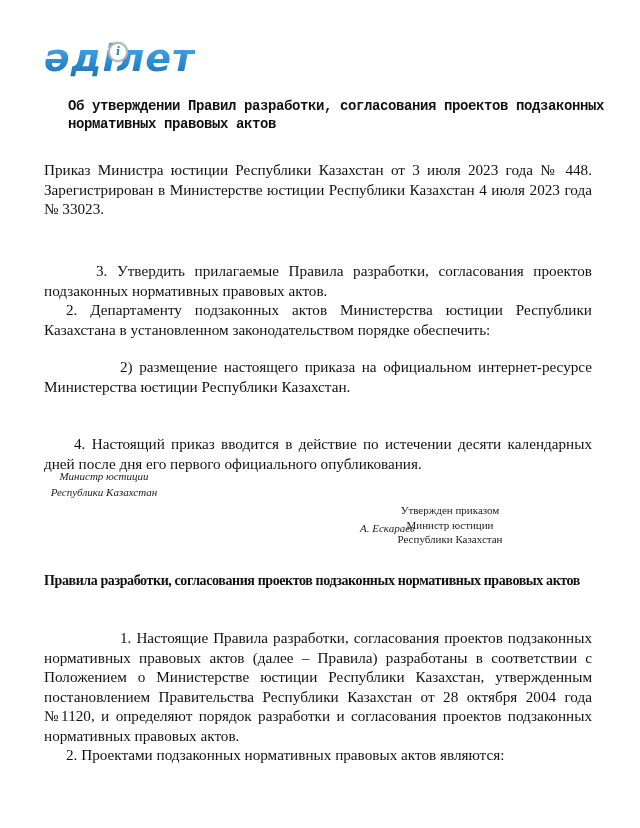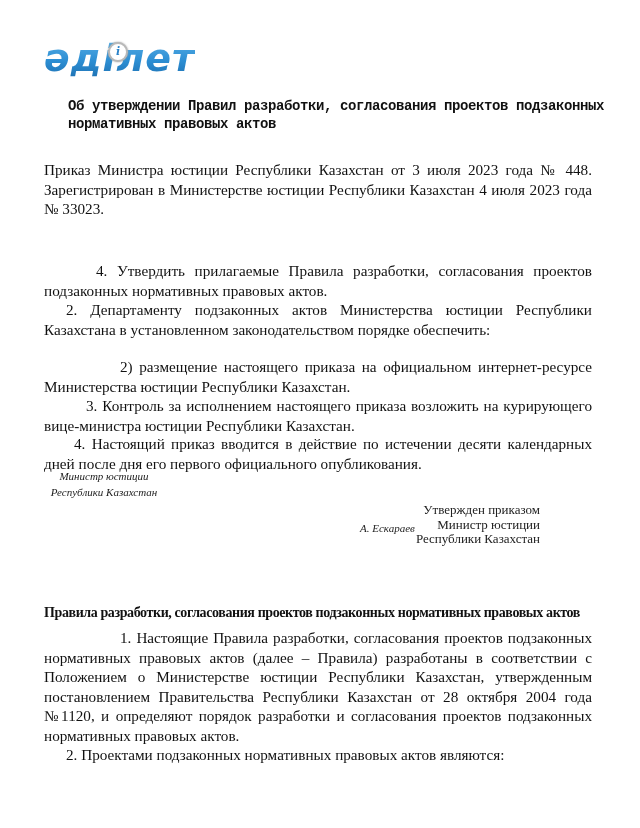--- a/index.html
+++ b/index.html
@@ -16,44 +16,43 @@
 
     .para { position: absolute; left: 44px; width: 548px; font-size: 15.2px; line-height: 19.5px; text-align: justify; text-align-last: left; }
     .para.ind1 { text-indent: 30px; }
     .para.ind2 { text-indent: 52px; }
     .para.ind3 { text-indent: 22px; }
     .para.ind4 { text-indent: 76px; }
     .para.ind5 { text-indent: 42px; }
 
     .sig-left { position: absolute; left: 44px; top: 468px; width: 120px; font-size: 11px; font-style: italic; line-height: 16px; text-align: center; color: #222; }
     .sig-right { position: absolute; left: 360px; top: 478px; font-size: 11px; font-style: italic; color: #222; margin-top: 44px; }
-    .approved { position: absolute; left: 360px; top: 503px; width: 180px; font-size: 13px; line-height: 14.5px; text-align: right; color: #222; }
+    .approved { position: absolute; left: 360px; top: 503px; width: 180px; font-size: 11px; line-height: 14.5px; text-align: center; color: #222; }
 
-    .rules-title { position: absolute; left: 44px; top: 572px; width: 560px; font-weight: bold; font-size: 14px; line-height: 18px; letter-spacing: -0.4px; margin-top: 32px; }
+    .rules-title { position: absolute; left: 44px; top: 572px; width: 560px; font-weight: bold; font-size: 14px; line-height: 18px; letter-spacing: -0.4px; }
     .chapter { position: absolute; left: 44px; top: 600px; font-weight: bold; font-size: 14px; line-height: 18px; letter-spacing: -0.4px; }
   </style>
 </head>
 <body>
 
 <div class="page">
 
   <div class="logo">
     <span class="logo-text">әділет</span>
     <span class="logo-badge">i</span>
   </div>
 
   <div class="doc-title">Об утверждении Правил разработки, согласования проектов подзаконных нормативных правовых актов</div>
 
   <div class="para" style="top:143px;margin-top:17px;">Приказ Министра юстиции Республики Казахстан от 3 июля 2023 года № 448. Зарегистрирован в Министерстве юстиции Республики Казахстан 4 июля 2023 года № 33023.</div>
 
 
-  <div class="para ind2" style="top:261px;">4. Утвердить прилагаемые Правила разработки, согласования проектов подзаконных нормативных правовых актов.</div>
+  <div class="para ind2" style="top:261px;">3. Утвердить прилагаемые Правила разработки, согласования проектов подзаконных нормативных правовых актов.</div>
   <div class="para ind3" style="top:300px;">2. Департаменту подзаконных актов Министерства юстиции Республики Казахстана в установленном законодательством порядке обеспечить:</div>
   <div class="para ind4" style="top:357px;">2) размещение настоящего приказа на официальном интернет-ресурсе Министерства юстиции Республики Казахстан.</div>
-  <div class="para ind5" style="top:396px;">3. Контроль за исполнением настоящего приказа возложить на курирующего вице-министра юстиции Республики Казахстан.</div>
   <div class="para ind1" style="top:434px;">4. Настоящий приказ вводится в действие по истечении десяти календарных дней после дня его первого официального опубликования.</div>
 
   <div class="sig-left">
     <div>Министр юстиции</div>
     <div>Республики Казахстан</div>
   </div>
   <div class="sig-right">А. Ескараев</div>
 
   <div class="approved">
     <div>Утвержден приказом</div>

